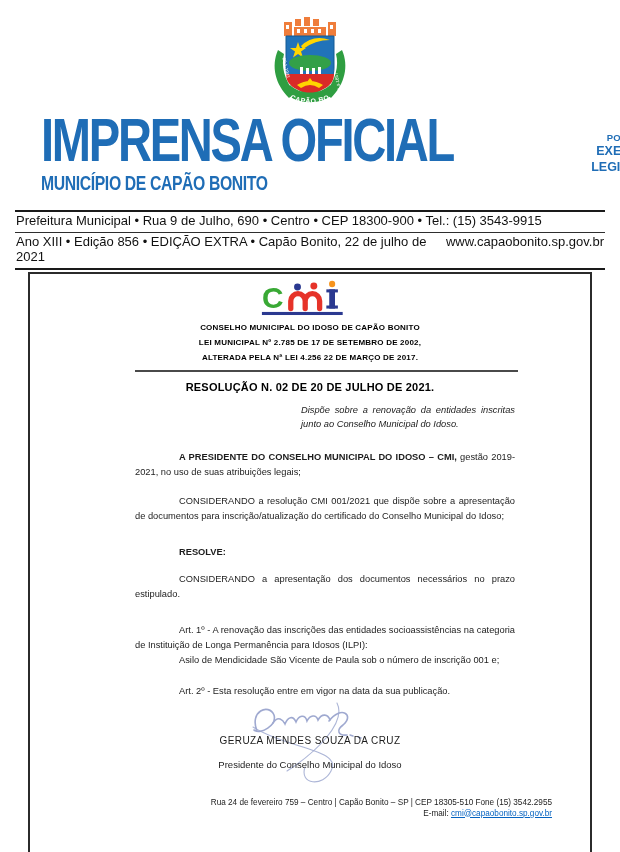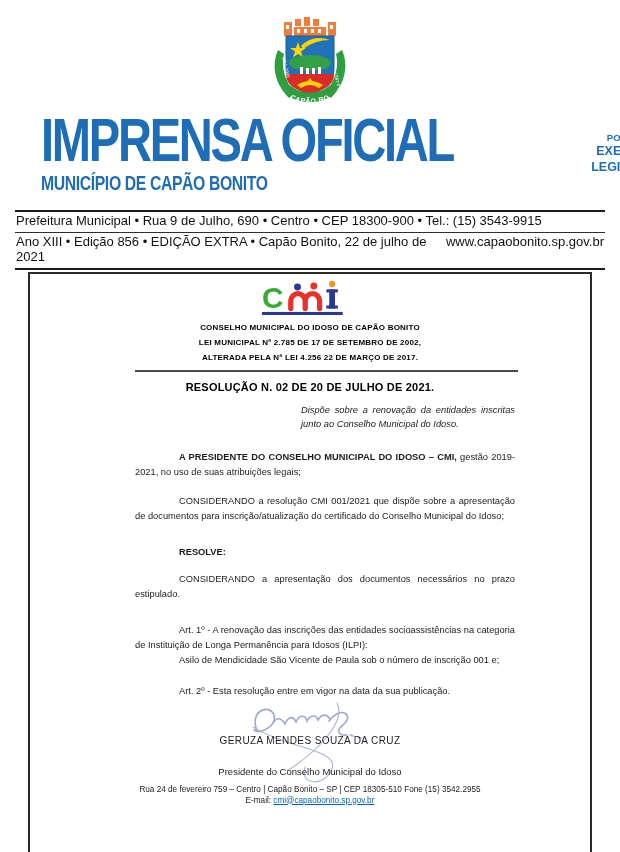--- a/index.html
+++ b/index.html
@@ -46,23 +46,23 @@
   .para { text-indent:44px; margin-top:14px; }
   .para-tight { text-indent:44px; margin-top:0; }
   .preamble { margin-top:19px; }
   .resolve { margin-top:21px; font-weight:bold; }
   .art1 { margin-top:21px; }
   .art2 { margin-top:16px; }
   
   .sig-wrap { position:relative; height:80px; margin-top:2px; text-align:center; }
   .sig-svg { position:absolute; left:50%; top:-4px; transform:translateX(-50%); pointer-events:none; }
   .sig-name { position:absolute; top:34px; width:100%; font-size:10px; letter-spacing:0.4px; color:#1c1c1c; }
-  .sig-title { position:absolute; top:65px; width:100%; font-size:9.5px; color:#1c1c1c; }
-  
-  .doc-footer { text-align:center; font-size:8.2px; line-height:10.5px; color:#1c1c1c; margin-top:4px; }
+  .sig-title { position:absolute; top:58px; width:100%; font-size:9.5px; color:#1c1c1c; }
+  
+  .doc-footer { text-align:right; font-size:8.2px; line-height:10.5px; color:#1c1c1c; margin-top:17px; }
   .email-link { color:#0563c1; text-decoration:underline; }
 </style>
 </head>
 <body>
 
 <div class="page">
 
   <div class="crest-wrap">
     <svg width="94" height="106" viewBox="0 0 94 106">
 

